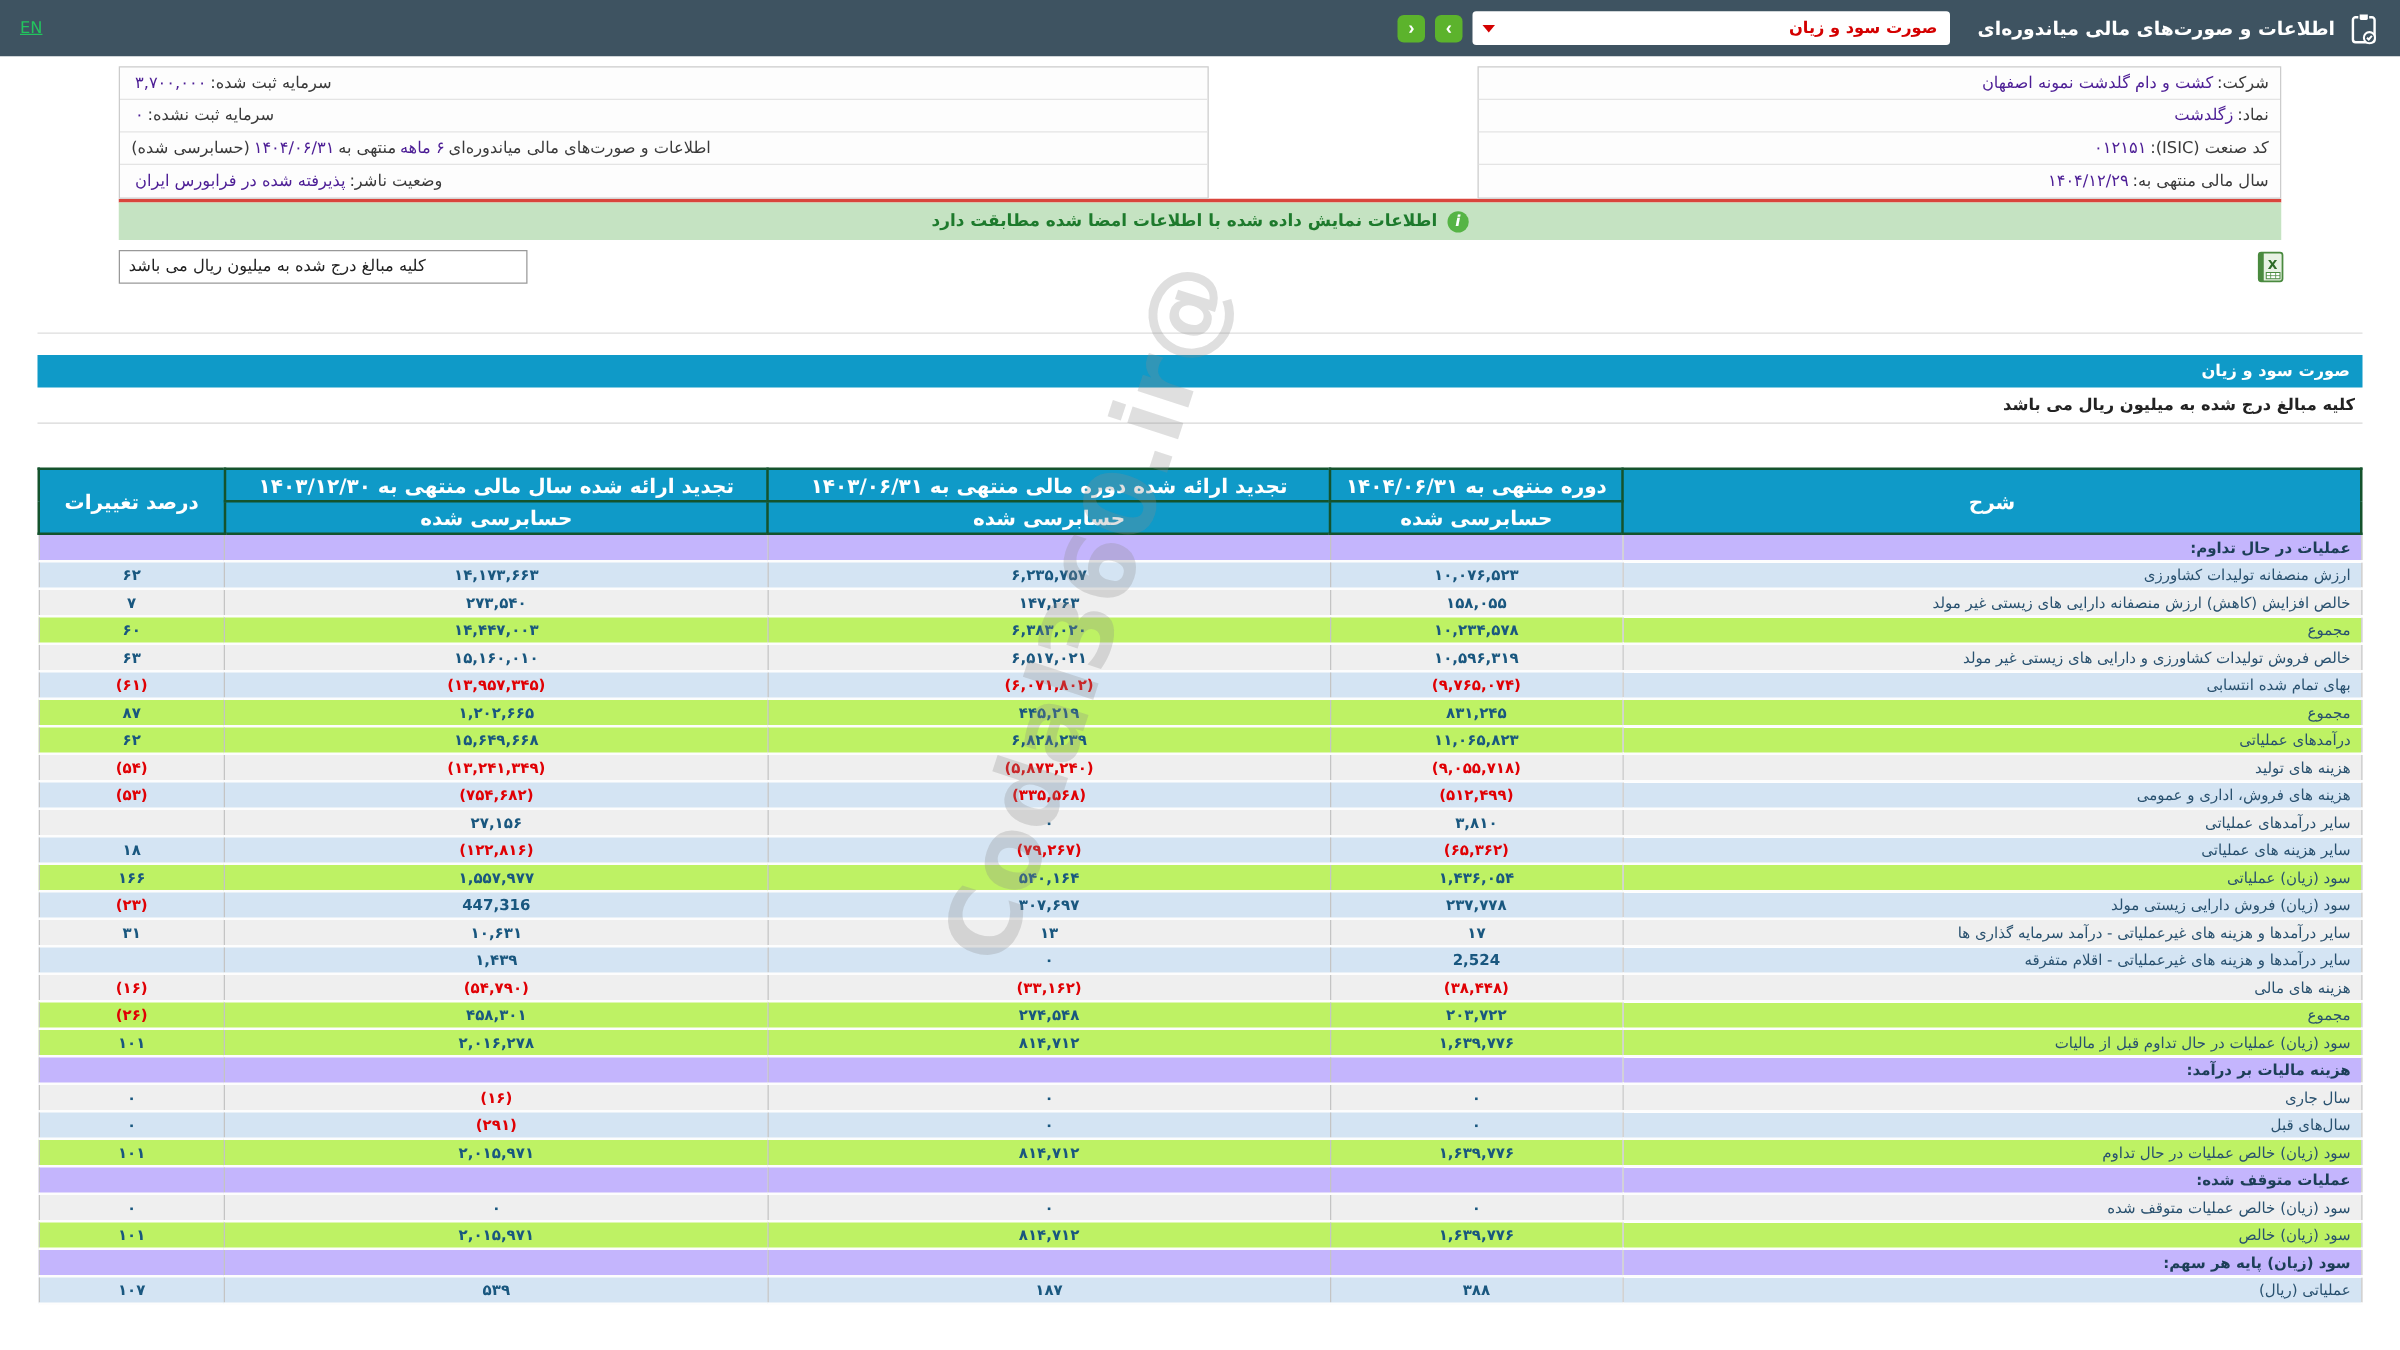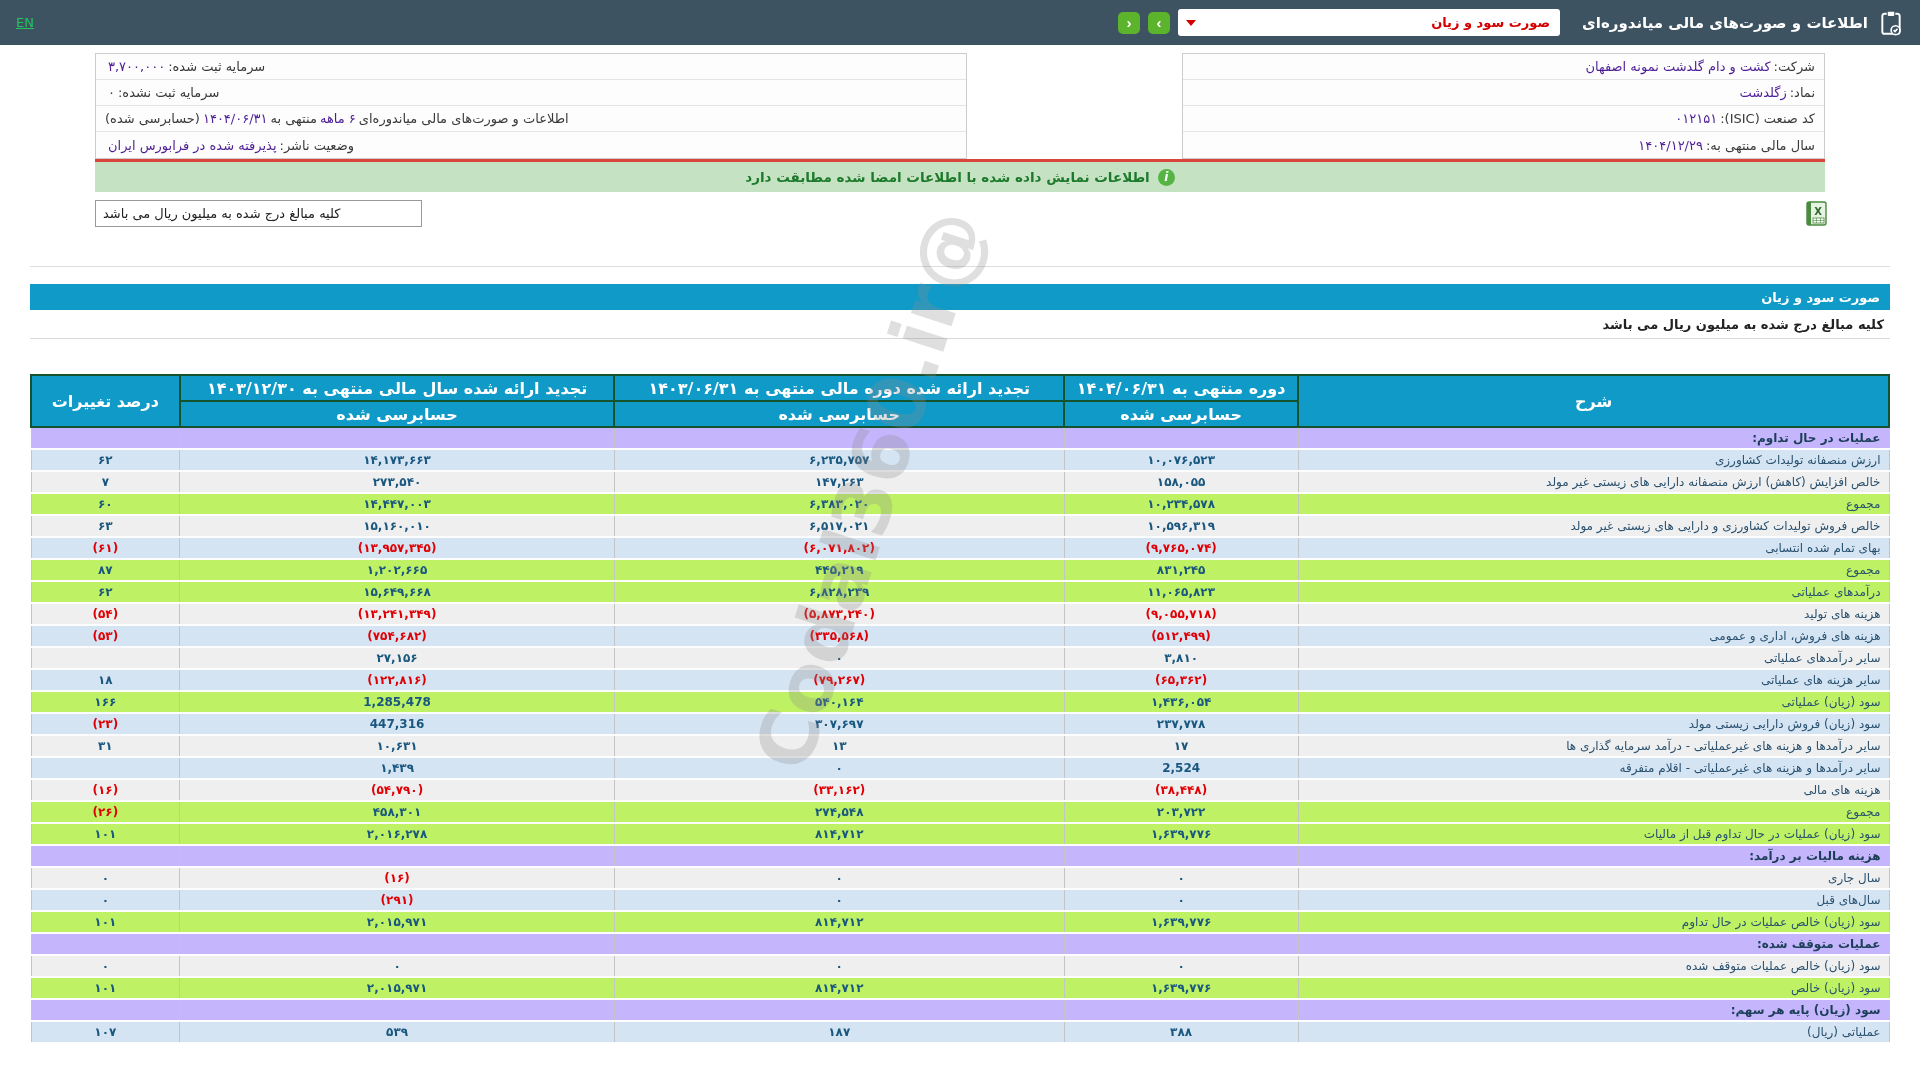--- a/index.html
+++ b/index.html
@@ -297,21 +297,21 @@
           <td class="desc">سایر هزینه های عملیاتی</td>
           <td class="num neg">(۶۵,۳۶۲)</td>
           <td class="num neg">(۷۹,۲۶۷)</td>
           <td class="num neg">(۱۲۲,۸۱۶)</td>
           <td class="num">۱۸</td>
         </tr>
         <tr class="yellow">
           <td class="desc">سود (زیان) عملیاتی</td>
           <td class="num">۱,۴۳۶,۰۵۴</td>
           <td class="num">۵۴۰,۱۶۴</td>
-          <td class="num">1,285,478</td>
+          <td class="num">۱,۵۵۷,۹۷۷</td>
           <td class="num">۱۶۶</td>
         </tr>
         <tr class="blue">
           <td class="desc">سود (زیان) فروش دارایی زیستی مولد</td>
           <td class="num">۲۳۷,۷۷۸</td>
           <td class="num">۳۰۷,۶۹۷</td>
           <td class="num">447,316</td>
           <td class="num neg">(۲۳)</td>
         </tr>
         <tr class="plain">

